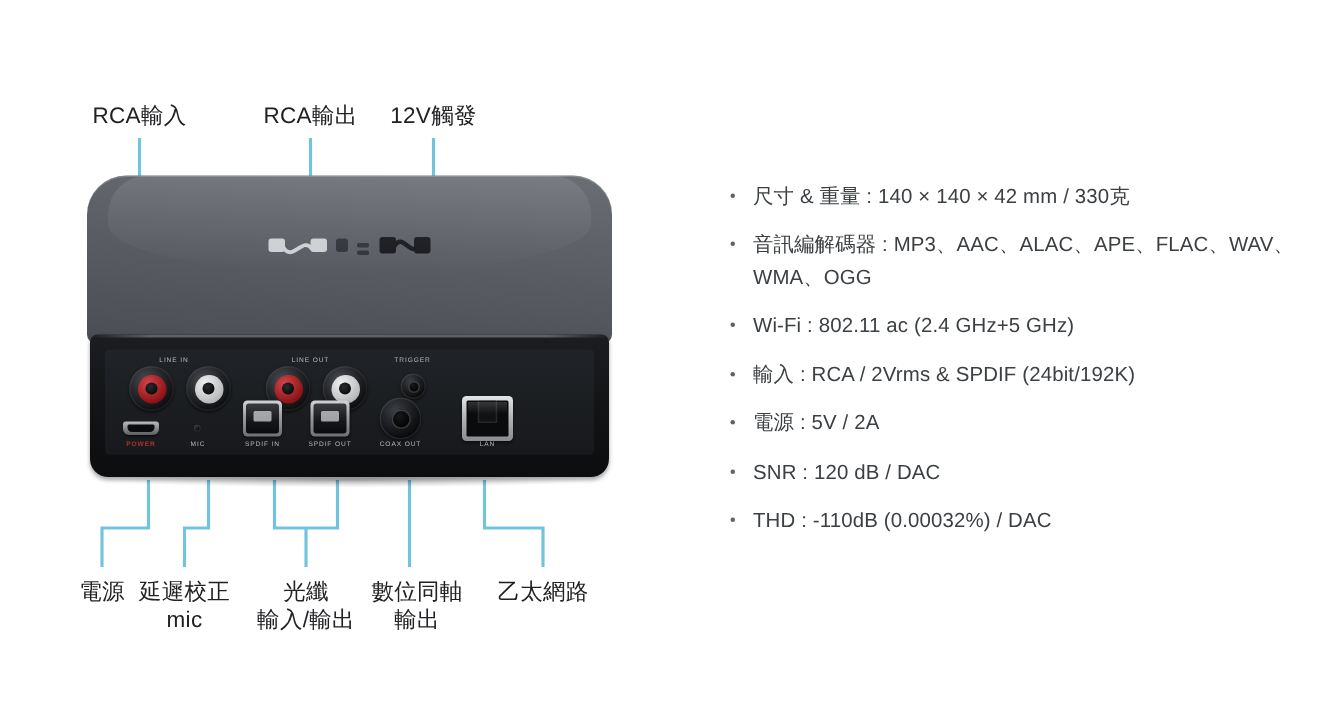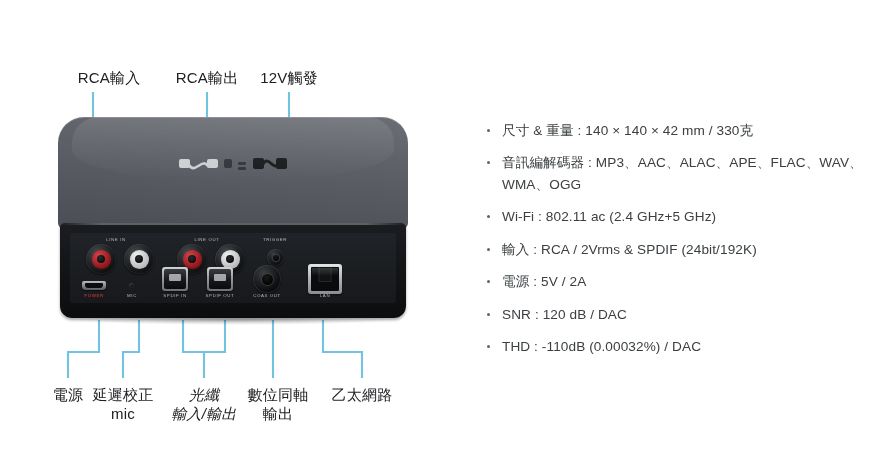--- a/index.html
+++ b/index.html
@@ -315,32 +315,32 @@
 
       <path d="M183 320 L183 352 L225 352 L225 320"></path>
       <path d="M204 352 L204 378"></path>
 
       <path d="M273 320 L273 378"></path>
 
       <path d="M323 320 L323 352 L362 352 L362 378"></path>
     </g>
   </svg>
 
-  <div class="callout-label center" style="left:55px; top:68px; width:76px;margin-left:16px;">RCA輸入</div>
+  <div class="callout-label center" style="left:55px; top:68px; width:76px;">RCA輸入</div>
   <div class="callout-label center" style="left:169px; top:68px; width:76px;">RCA輸出</div>
   <div class="callout-label center" style="left:250px; top:68px; width:78px;">12V觸發</div>
 
   <div class="callout-label center" style="left:33px; top:385px; width:70px;">電源</div>
 
   <div class="callout-label center" style="left:88px; top:385px; width:70px;">
     <span>延遲校正</span><br>
     <span>mic</span>
   </div>
 
-  <div class="callout-label center" style="left:158px; top:385px; width:92px;font-style:italic;">
+  <div class="callout-label center" style="left:158px; top:385px; width:92px;">
     <span>光纖</span><br>
     <span>輸入/輸出</span>
   </div>
 
   <div class="callout-label center" style="left:238px; top:385px; width:80px;">
     <span>數位同軸</span><br>
     <span>輸出</span>
   </div>
 
   <div class="callout-label center" style="left:322px; top:385px; width:80px;">乙太網路</div>

